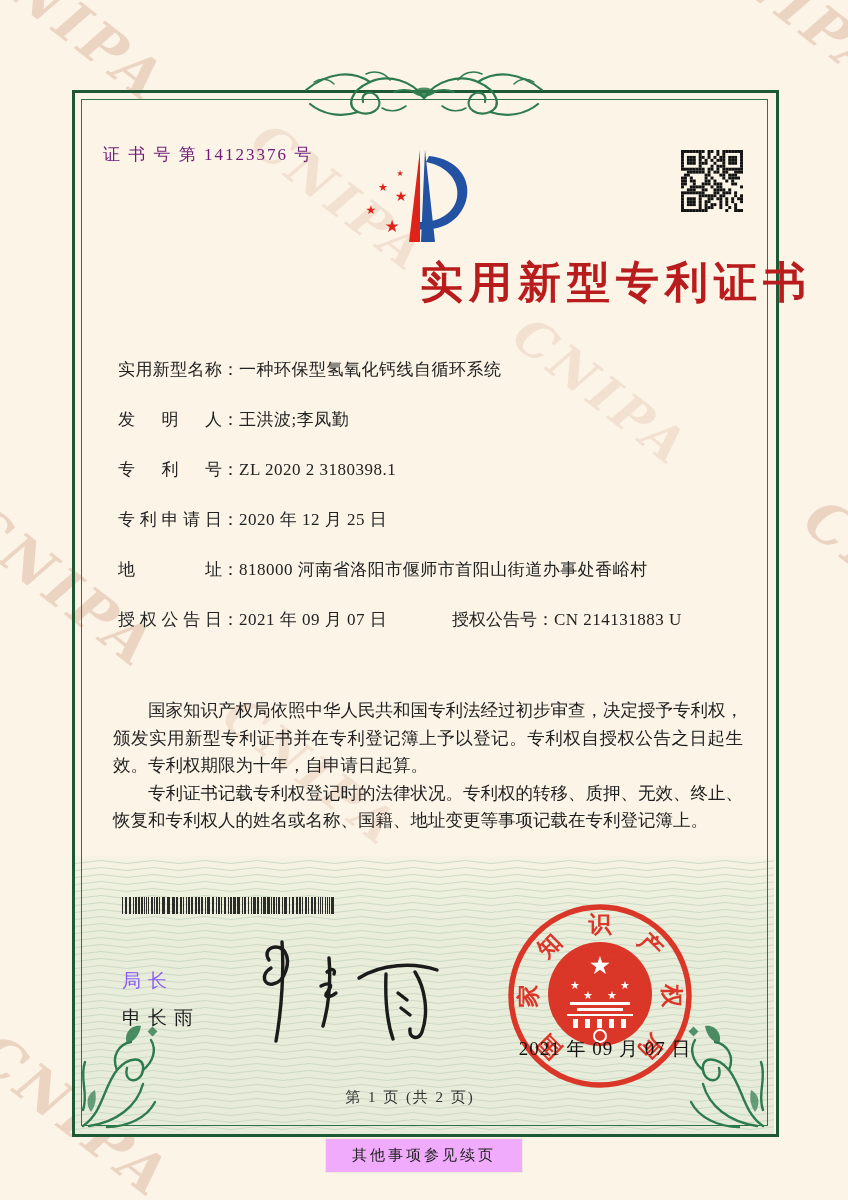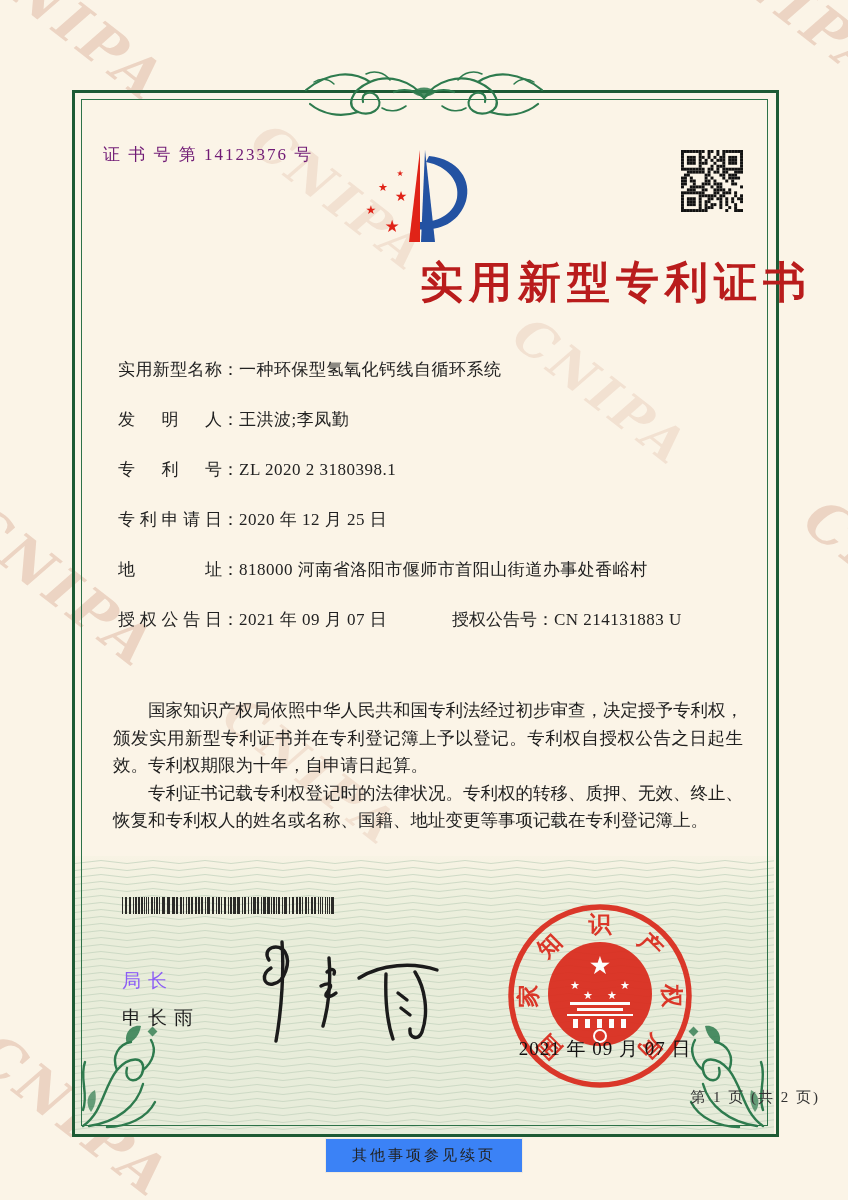--- a/index.html
+++ b/index.html
@@ -58,23 +58,23 @@
          line-height:27.5px;color:var(--ink);text-align:justify;}
   .paras p{margin:0;text-indent:2em;}
 
   .barcode{position:absolute;left:122px;top:897px;width:216px;height:17px;z-index:5;}
   .sig-title{position:absolute;left:122px;top:968px;font-size:19px;letter-spacing:7px;color:#8b5cf6;z-index:5;}
   .sig-name{position:absolute;left:122px;top:1005px;font-size:19px;letter-spacing:7px;color:#1c1c1c;z-index:5;}
   .signature{position:absolute;left:235px;top:938px;z-index:5;}
   .seal{position:absolute;left:505px;top:898px;z-index:5;}
   .seal-date{position:absolute;left:515px;top:1036px;width:180px;text-align:center;font-size:19px;
              color:#111;z-index:6;letter-spacing:1px;}
-  .page-indicator{position:absolute;left:0;top:1088px;width:820px;text-align:right;font-size:15px;
+  .page-indicator{position:absolute;left:0;top:1088px;width:820px;text-align:center;font-size:15px;
                   letter-spacing:2px;color:#333;z-index:5;}
-  .continuation{position:absolute;left:50%;transform:translateX(-50%);top:1139px;background:#3b82f6;
+  .continuation{position:absolute;left:50%;transform:translateX(-50%);top:1139px;background:#f0abfc;
                 padding:7px 26px;font-size:15px;letter-spacing:3px;color:#222;z-index:5;
                 box-shadow:0 0 0 1px rgba(120,110,90,.07);}
   svg text{font-family:"Liberation Serif","DejaVu Serif",serif;}
 </style>
 </head>
 <body>
 
 <div class="page">
 
   <span class="wm" style="left:-45px;top:-14px;">CNIPA</span>

